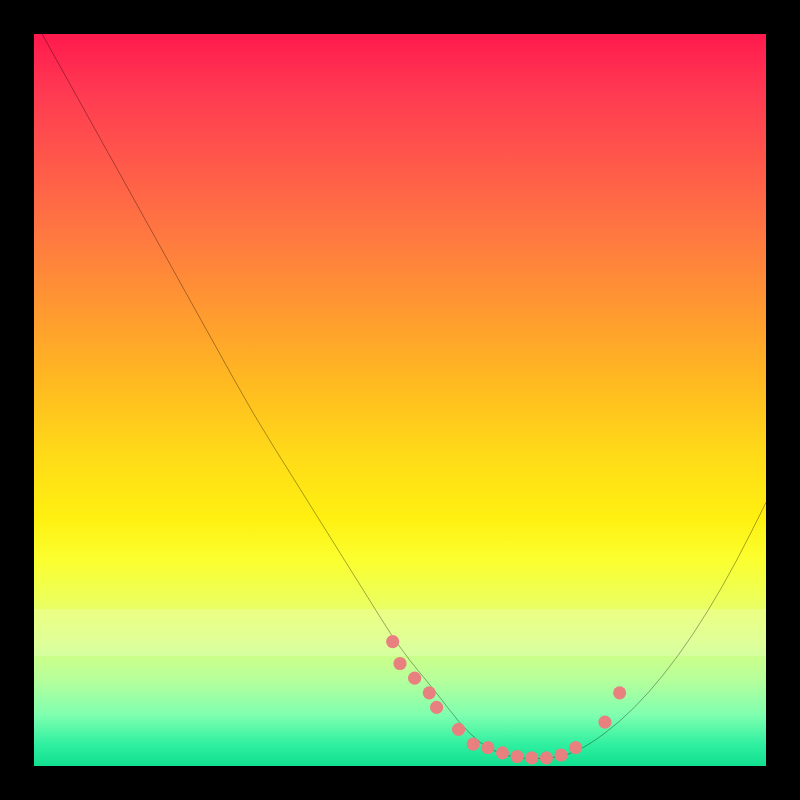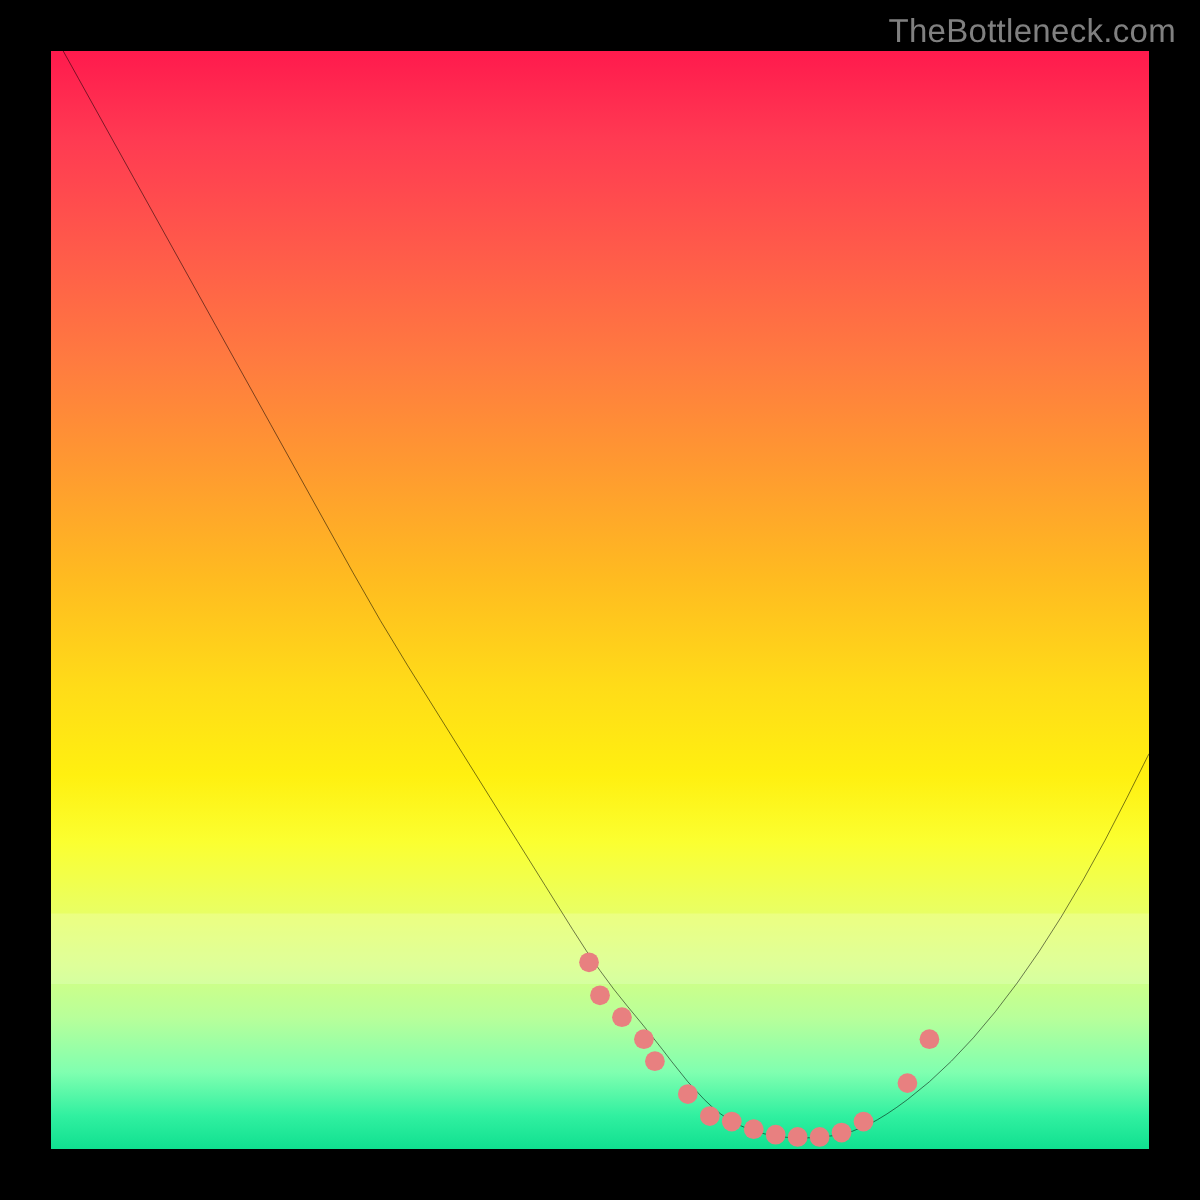--- a/index.html
+++ b/index.html
@@ -104,14 +104,13 @@
           <circle cx="68" cy="98.9" r="0.9" fill="#e88080"></circle>
           <circle cx="70" cy="98.9" r="0.9" fill="#e88080"></circle>
           <circle cx="72" cy="98.5" r="0.9" fill="#e88080"></circle>
           <circle cx="74" cy="97.5" r="0.9" fill="#e88080"></circle>
           <circle cx="78" cy="94" r="0.9" fill="#e88080"></circle>
           <circle cx="80" cy="90" r="0.9" fill="#e88080"></circle>
         </g>
     </svg>
   </div>
 
-  <div class="watermark">TheBottleneck.com</div>
 </div>
 
 </body></html>

